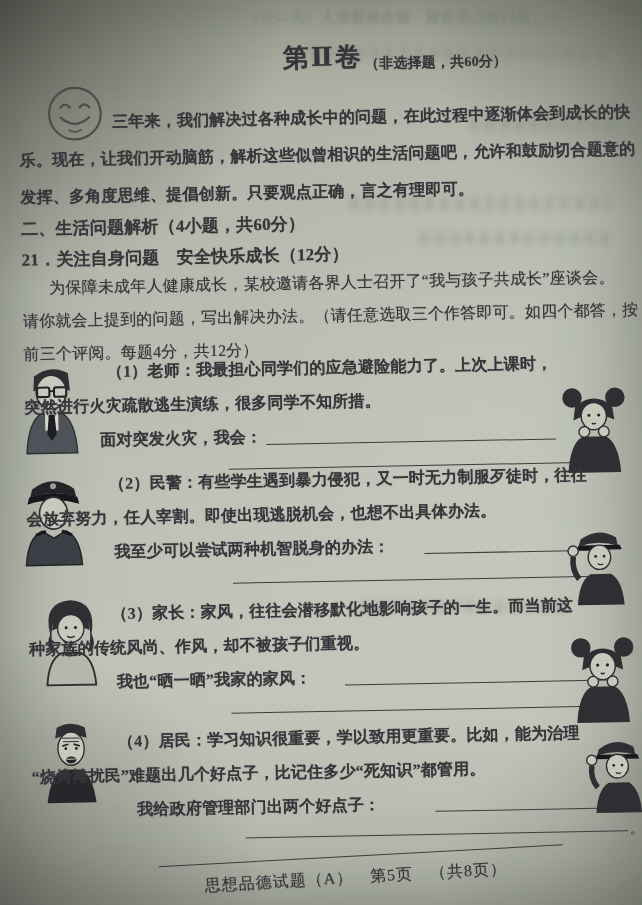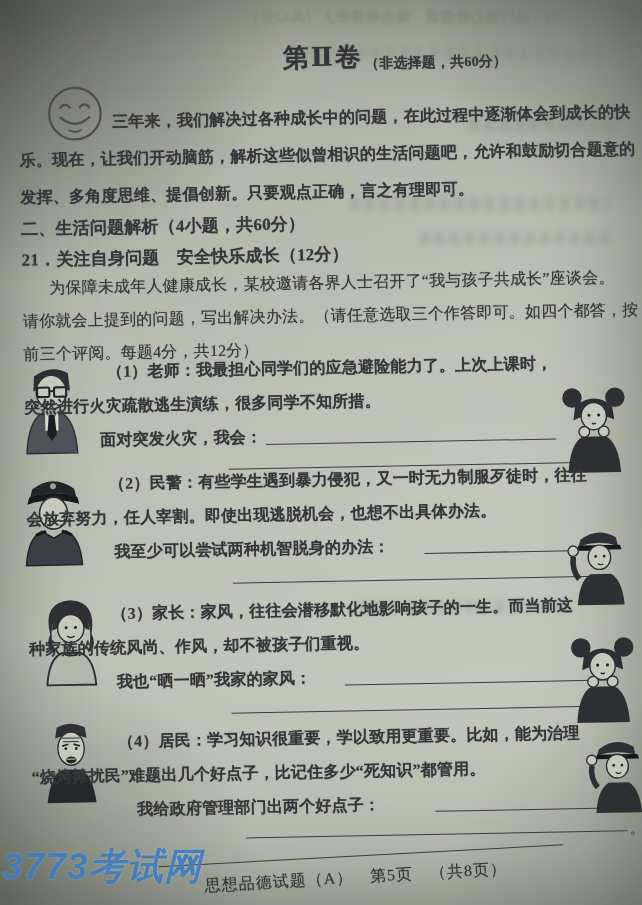--- a/index.html
+++ b/index.html
@@ -209,15 +209,14 @@
         <path d="M34,44 Q37,46 40,44" fill="none" stroke="#232428" stroke-width="1.3"></path>
         <path d="M12,88 Q14,62 26,55 L48,55 Q60,62 62,88 Z" fill="#2e2f33"></path>
         <path d="M14,60 Q6,50 8,36" fill="none" stroke="#2e2f33" stroke-width="6"></path>
         <circle cx="8" cy="30" r="5.5" fill="#c6cabd" stroke="#2e2f33" stroke-width="1.5"></circle>
       </svg>
     </div>
 
     <div class="txt footer" style="left:196px;top:868px;transform:rotate(-2.2deg);">思想品德试题（A）　第5页　（共8页）</div>
   </div>
 
-  <div class="wm-site" style="left:2px;top:842px;">3773考试网</div>
 
 </div>
 
 </body></html>

